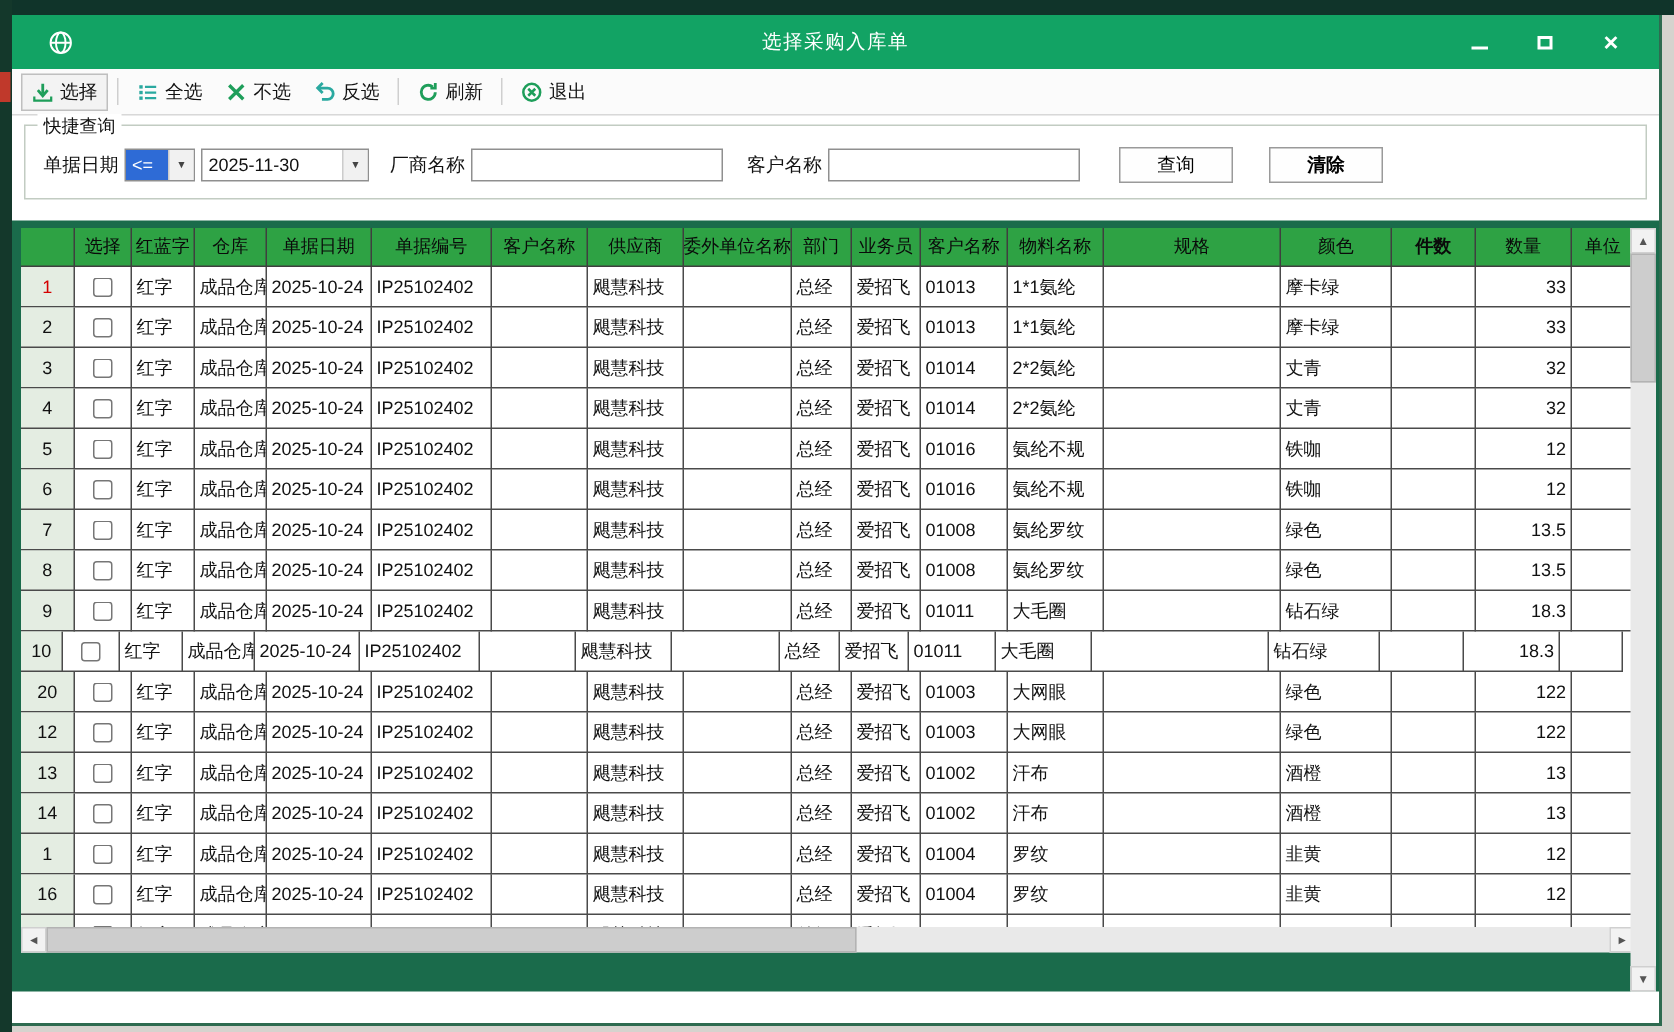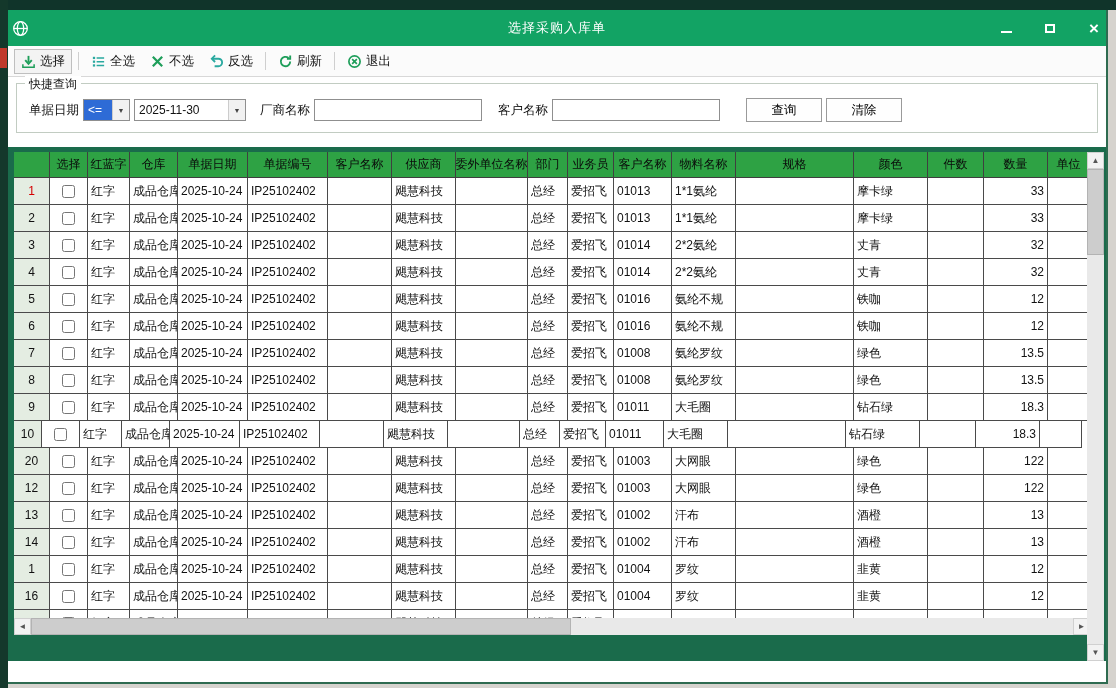--- a/index.html
+++ b/index.html
@@ -13,21 +13,21 @@
   .left-strip { position:absolute; top:0; left:0; width:8px; height:100%; background:#14382B; }
   .artifact-red { position:absolute; left:0; top:48px; width:7px; height:20px; background:#C0392B; z-index:3; }
 
   .window {
     position:absolute; left:8px; top:10px; width:1100px; height:674px;
     background:#fff; border-right:2px solid #2E6B50; border-bottom:2px solid #2E6B50;
     display:flex; flex-direction:column; box-sizing:border-box;
   }
 
   
-  .titlebar { position:relative; height:36px; flex:0 0 auto; background:#12A364; display:flex; align-items:center; padding:0 4px; color:#fff; }
+  .titlebar { position:relative; height:36px; flex:0 0 auto; background:#12A364; display:flex; align-items:center; padding:0 24px; color:#fff; }
   .titlebar .win-icon { width:17px; height:17px; z-index:1; }
   .titlebar .title { position:absolute; left:0; right:0; text-align:center; font-size:13px; letter-spacing:1px; }
   .controls { margin-left:auto; display:flex; align-items:center; gap:28px; z-index:1; }
   .ctl { display:flex; align-items:center; justify-content:center; width:16px; height:16px; cursor:default; }
   .min-bar { width:11px; height:2px; background:#fff; margin-top:8px; }
   .max-box { width:10px; height:9px; border:2px solid #fff; box-sizing:border-box; }
   .close-x { font-size:17px; font-weight:bold; color:#fff; line-height:1; }
 
   
   .toolbar { height:30px; flex:0 0 auto; display:flex; align-items:center; padding:0 6px; gap:3px; background:#FBFBFB; border-bottom:1px solid #D8D8D8; }
@@ -173,21 +173,21 @@
       </div>
       <div class="combo" style="margin-left:4px; width:112px;">
         <span class="cval" style="flex:1">2025-11-30</span>
         <span class="carrow">▼</span>
       </div>
       <span class="qlabel" style="margin-left:14px;">厂商名称</span>
       <input class="qinput" value="" style="">
       <span class="qlabel" style="margin-left:16px;">客户名称</span>
       <input class="qinput" value="" style="">
       <button class="qbtn" style="margin-left:26px;">查询</button>
-      <button class="qbtn" style="margin-left:4px;">清除</button>
+      <button class="qbtn" style="margin-left:24px;font-weight:bold;">清除</button>
     </div>
   </div>
 
   <div class="table-region">
     <div class="grid">
       <div class="grid-header" id="grid-header">
           <div class="hcell" style="width: 36px;"></div>
           <div class="hcell" style="width: 38px;">选择</div>
           <div class="hcell" style="width: 42px;">红蓝字</div>
           <div class="hcell" style="width: 48px;">仓库</div>
@@ -195,21 +195,21 @@
           <div class="hcell" style="width: 80px;">单据编号</div>
           <div class="hcell" style="width: 64px;">客户名称</div>
           <div class="hcell" style="width: 64px;">供应商</div>
           <div class="hcell" style="width: 72px;">委外单位名称</div>
           <div class="hcell" style="width: 40px;">部门</div>
           <div class="hcell" style="width: 46px;">业务员</div>
           <div class="hcell" style="width: 58px;">客户名称</div>
           <div class="hcell" style="width: 64px;">物料名称</div>
           <div class="hcell" style="width: 118px;">规格</div>
           <div class="hcell" style="width: 74px;">颜色</div>
-          <div class="hcell" style="width: 56px;">件数</div>
+          <div class="hcell" style="width: 56px; font-weight: bold;">件数</div>
           <div class="hcell" style="width: 64px;">数量</div>
           <div class="hcell" style="width: 42px;">单位</div>
         </div>
       <div id="grid-body">
           <div class="trow">
             <div class="cell rownum current" style="width: 36px;">1</div>
             <div class="cell ccell" style="width: 38px;">
               <input type="checkbox" style="">
             </div>
             <div class="cell" style="width: 42px;">红字</div>

